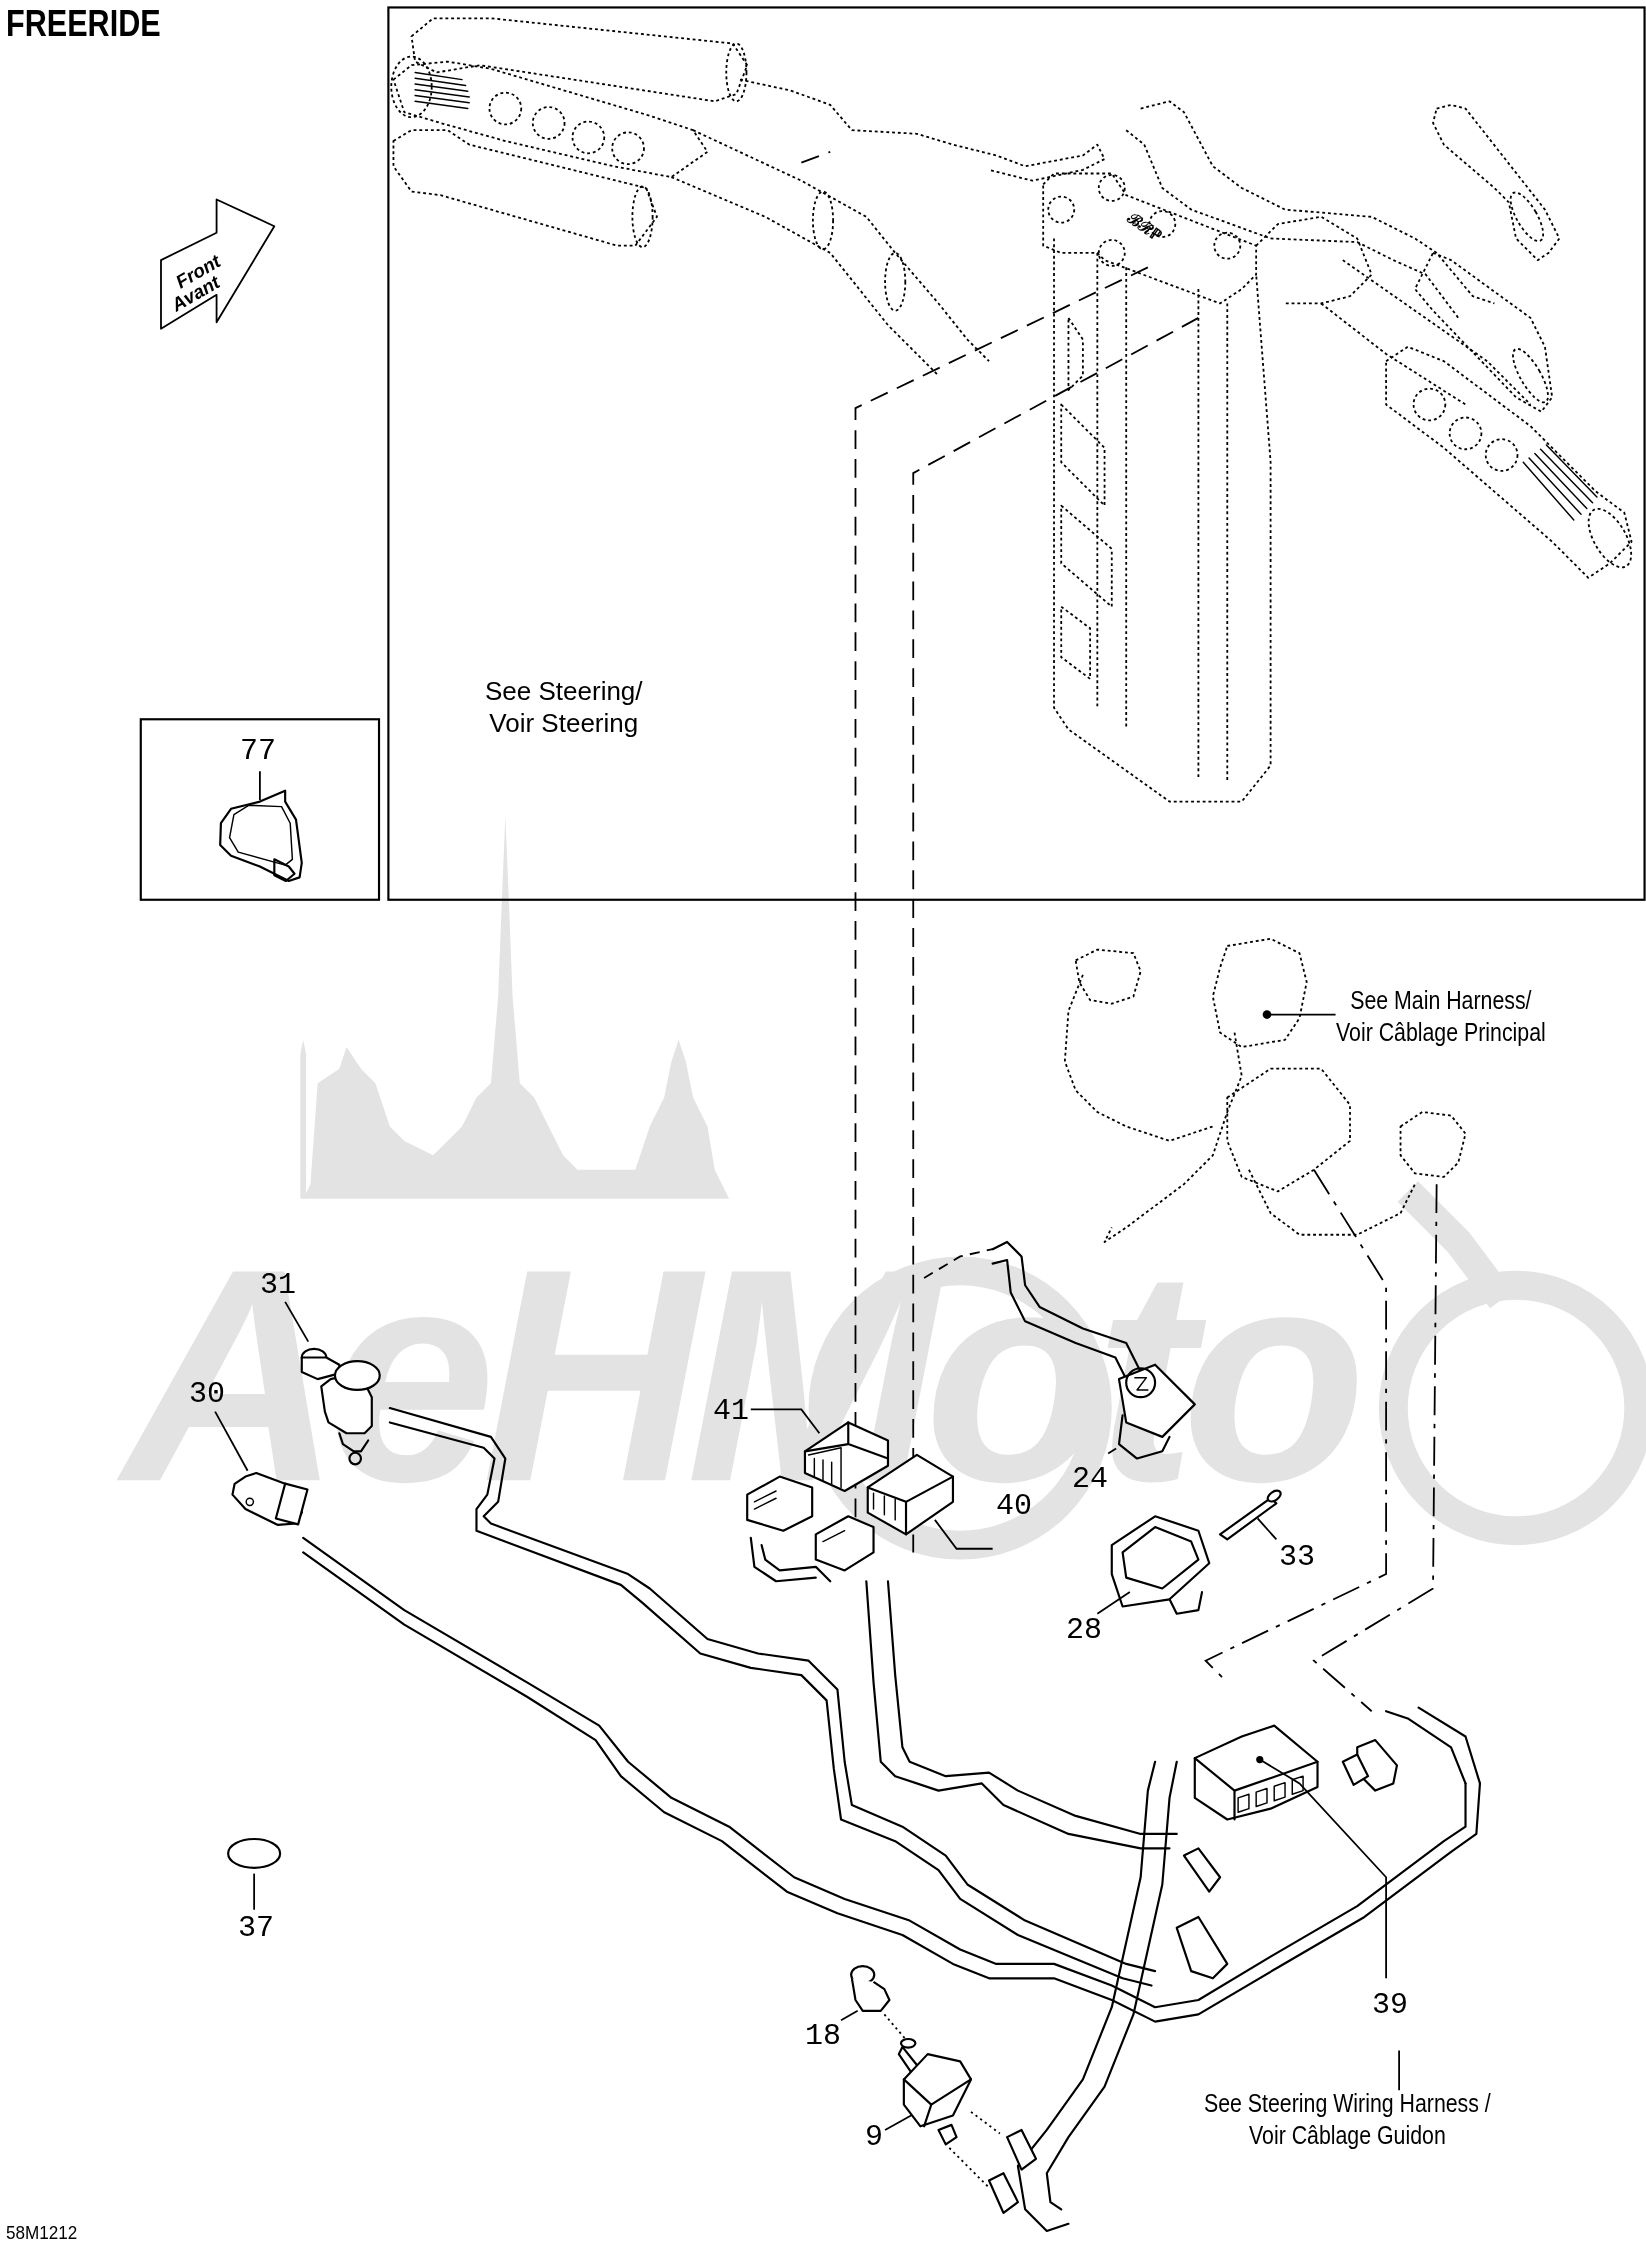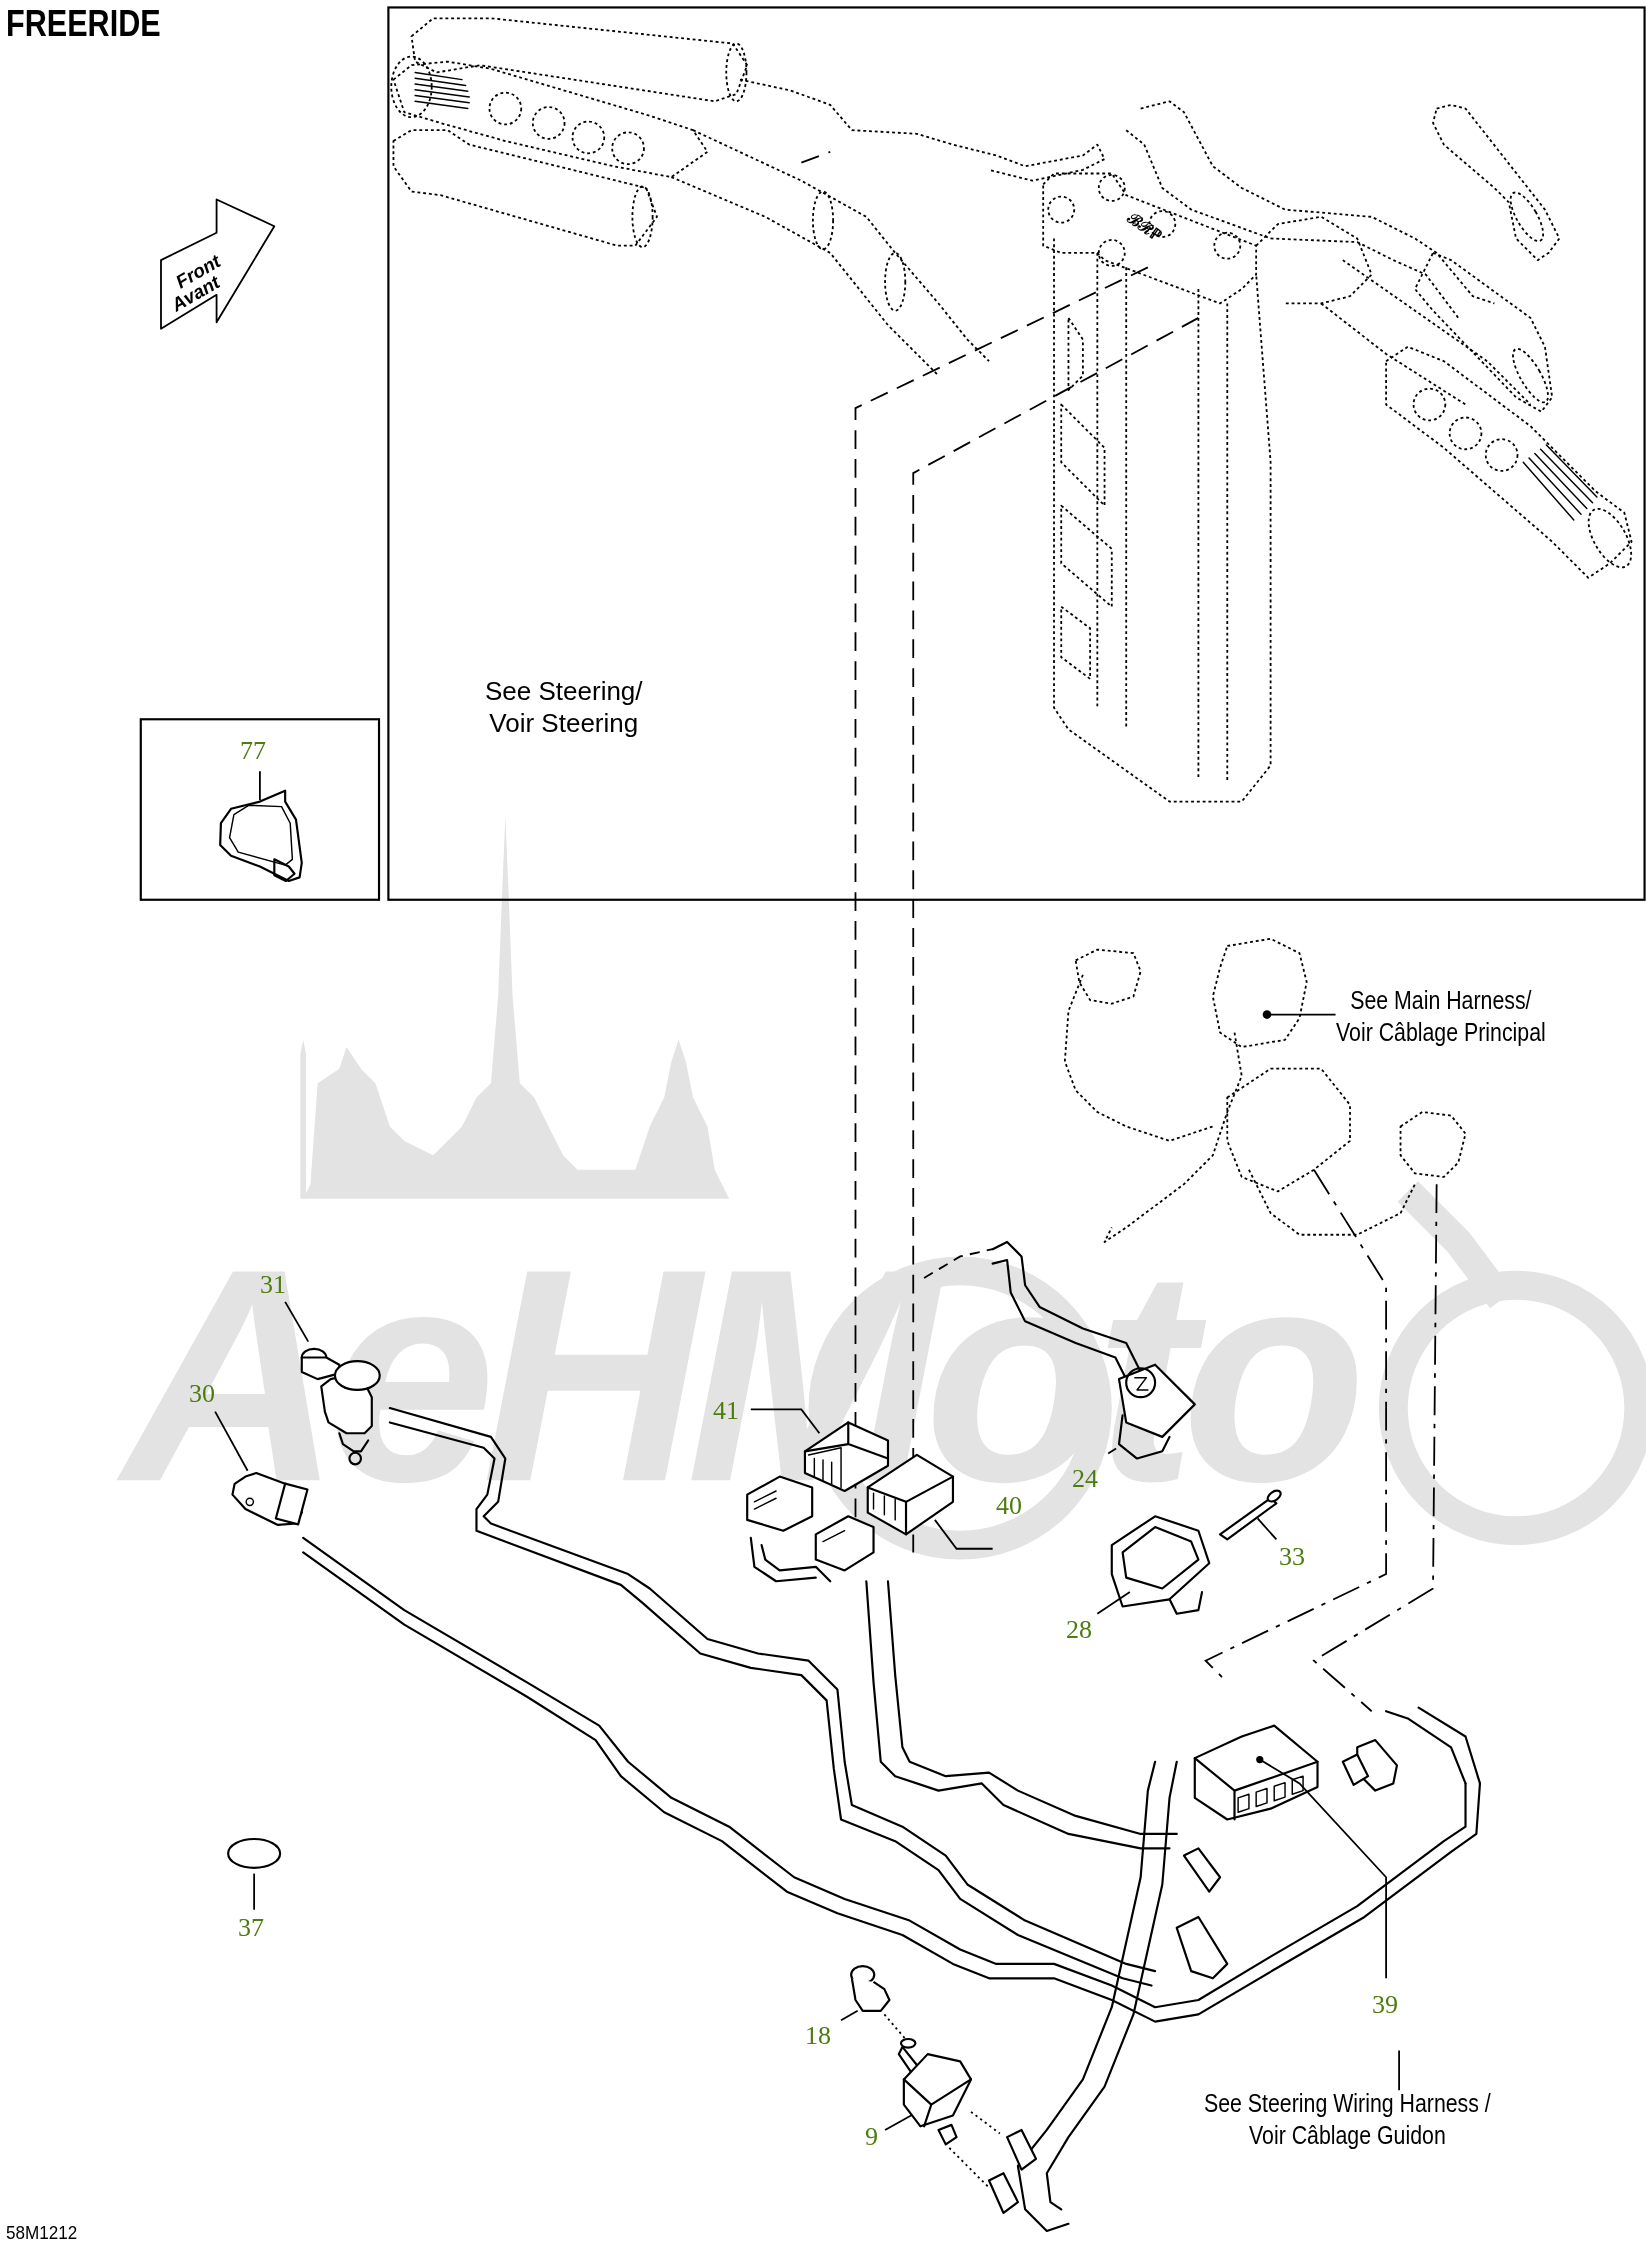--- a/index.html
+++ b/index.html
@@ -2,21 +2,21 @@
 <html style="font-size:11.6px"><head>
 <meta charset="utf-8">
 <style>
   html, body { margin: 0; padding: 0; background: #ffffff; }
   body { width: 1646px; height: 2250px; position: relative; overflow: hidden; font-family: "Liberation Sans", sans-serif; }
   #stage { position: absolute; left: 0; top: 0; width: 1646px; height: 2250px; }
   .title { position: absolute; left: 5.8px; top: 2.9px; font-family: "Liberation Sans", sans-serif; font-weight: bold; font-size: 36px; letter-spacing: 0px; color: #000; transform: scaleX(0.85); transform-origin: left top; }
   .code { position: absolute; left: 5.8px; top: 2222px; font-size: 19px; color: #000; font-family: "Liberation Sans", sans-serif; transform: scaleX(0.9); transform-origin: left top; }
   .note { position: absolute; color: #000; font-family: "Liberation Sans", sans-serif; font-size: 26px; line-height: 32px; text-align: center; white-space: nowrap; }
   .note.narrow { transform: scaleX(0.82); }
-  .callout { position: absolute; font-size: 26px; color: #4d7c0f; font-family: Liberation Serif, serif; line-height: 26px; }
+  .callout { position: absolute; font-size: 30px; color: #000000; font-family: Liberation Mono, monospace; line-height: 26px; }
   svg text { font-family: "Liberation Sans", sans-serif; }
   .wm { fill: #e3e3e3; }
   .ln { fill: none; stroke: #000; stroke-width: 3; stroke-linejoin: round; stroke-linecap: round; }
   .thin { fill: none; stroke: #000; stroke-width: 2; stroke-linejoin: round; stroke-linecap: round; }
   .dot { fill: none; stroke: #000; stroke-width: 2.5; stroke-dasharray: 4 4; stroke-linejoin: round; }
   .dash { fill: none; stroke: #000; stroke-width: 2.5; stroke-dasharray: 26 14; }
   .dashdot { fill: none; stroke: #000; stroke-width: 2.5; stroke-dasharray: 40 12 6 12; }
   .leader { fill: none; stroke: #000; stroke-width: 2.5; }
   .fill-w { fill: #fff; stroke: #000; stroke-width: 3; stroke-linejoin: round; }
   .frame { fill: none; stroke: #000; stroke-width: 3; }

